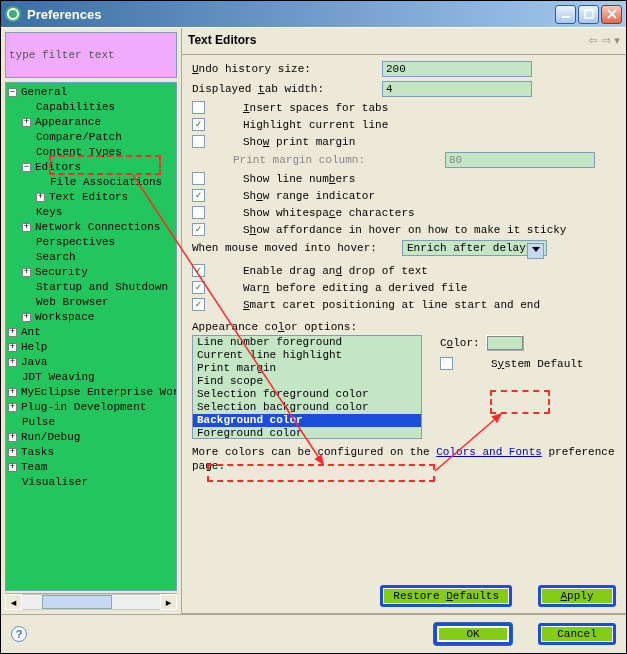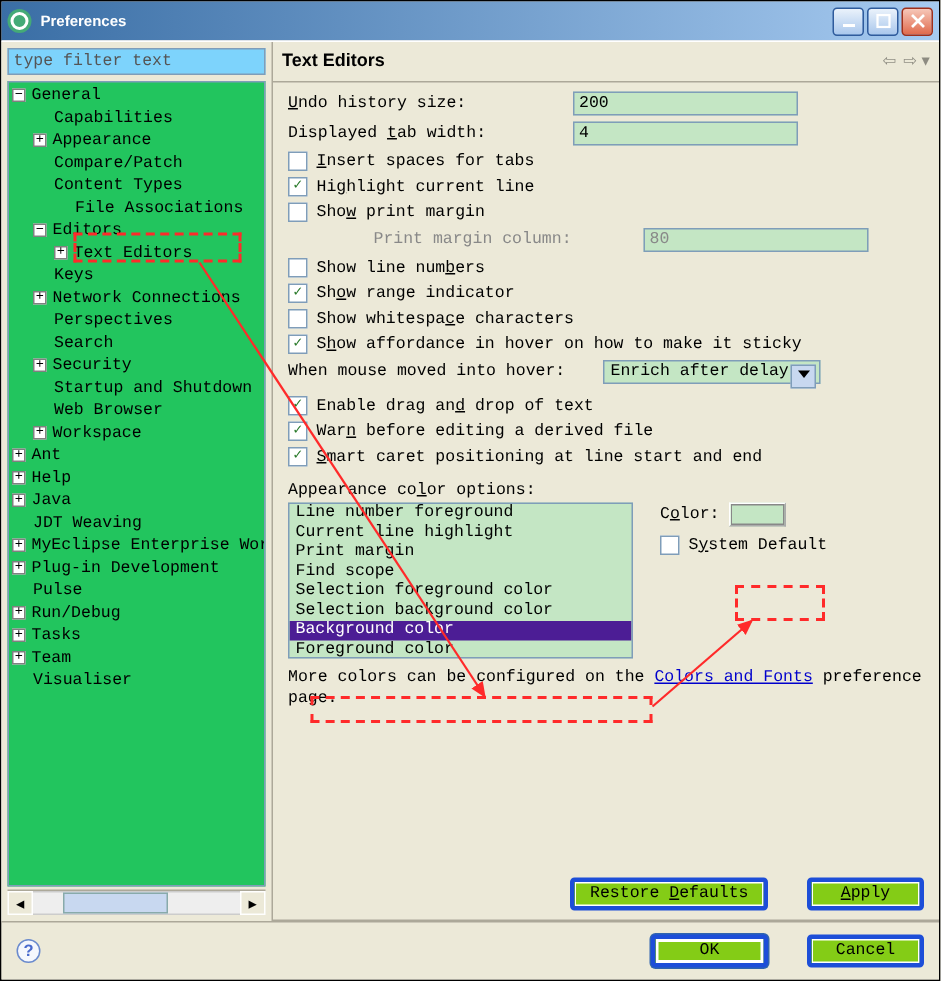--- a/index.html
+++ b/index.html
@@ -21,21 +21,21 @@
     flex-direction: column;
     position: relative;
   }
   .titlebar {
     height: 26px;
     background: linear-gradient(to right, #3a6ea5, #a6caf0);
     color: #fff;
     display: flex;
     align-items: center;
     padding: 0 4px;
-    font-size: 10px;
+    font-size: 13px;
     font-weight: bold;
     font-family: "Microsoft Sans Serif", sans-serif;
   }
   .titlebar .title-icon {
     width:16px; height:16px; background:#4a7; border-radius:50%; margin-right:6px;
     display:inline-block;
     position: relative;
   }
   .titlebar .title-icon::after{
     content:''; position:absolute; width:8px; height:8px; border:2px solid #fff; border-radius:50%; top:2px; left:2px;
@@ -66,22 +66,22 @@
     display:flex; flex-direction:column;
     background:#ece9d8;
   }
   .filter {
     margin:4px;
   }
   .filter input{
     width:100%;
     font: 11px "Courier New", monospace;
     border:1px solid #7f9db9;
-    padding:2px 3px;
-    background:#7dd3fc;
+    padding:16px 3px;
+    background:#f0abfc;
     color:#555;
   }
   .tree-wrap{
     flex:1;
     margin:0 4px 2px 4px;
     border:1px solid #7f9db9;
     background:#22c55e;
     overflow:hidden;
     font: 11px "Courier New", monospace;
     color:#000;
@@ -127,21 +127,21 @@
     font: 11px "Courier New", monospace;
     color:#000;
     overflow:hidden;
   }
   .content u { text-decoration: underline; }
   .row{ display:flex; align-items:center; margin-bottom:4px; }
   .row label{ width:190px; }
   .row input.num{
     width:150px; background:#c4e6c4; border:1px solid #7f9db9; font:11px "Courier New", monospace; padding:1px 3px;
   }
-  .chk-row{ display:flex; align-items:center; margin-bottom:4px; }
+  .chk-row{ display:flex; align-items:center; margin-bottom:4px;gap:32px; }
   .chk{
     width:13px; height:13px; border:1px solid #7f9db9; background:#fff; margin-right:6px;
     display:inline-flex; align-items:center; justify-content:center;
     flex-shrink:0;
   }
   .chk.checked::after{ content:'✓'; font-size:10px; color:#2a7a2a; line-height:10px; }
   .indent-field{ margin-left:20px;justify-content:center;}
   .indent-field label{ color:#888; width:180px; display:inline-block;}
   .indent-field input{ width:150px; background:#c4e6c4; border:1px solid #7f9db9; font:11px "Courier New", monospace; padding:1px 3px; color:#888;}
   .hover-row{ display:flex; align-items:center; margin:4px 0 8px 0;}
@@ -158,21 +158,21 @@
   .appearance-label{ margin-top:10px; margin-bottom:2px;}
   .appearance-row{ display:flex; }
   .color-list{
     width:230px; height:104px;
     border:1px solid #7f9db9;
     background:#c4e6c4;
     font:11px "Courier New", monospace;
     overflow:hidden;
   }
   .color-list .item{ padding:0 4px; line-height:13px; white-space:nowrap;}
-  .color-list .item.selected{ background:#4c1d95; color:#fff;}
+  .color-list .item.selected{ background:#1d4ed8; color:#fff;font-weight:bold;}
   .color-right{ padding-left:18px;}
   .color-pick-row{ display:flex; align-items:center; margin-bottom:6px;}
   .color-swatch{
     width:38px; height:16px; border:1px outset #fff; background:#c4e6c4;
     margin-left:6px; box-shadow: inset 0 0 0 1px #888;
   }
   .more-colors{ margin-top:6px; line-height:14px;}
   .more-colors a{ color:#0000cc; text-decoration:underline;}
   .button-row{
     display:flex; justify-content:flex-end; gap:6px; padding:6px 10px 0 10px;
@@ -235,22 +235,22 @@
       <div class="filter">
         <input value="type filter text" style="">
       </div>
       <div class="tree-wrap">
         <div class="tree">
           <div class="node"><span class="toggler">−</span><span>General</span></div>
           <div class="node indent-1"><span class="spacer-t"></span><span>Capabilities</span></div>
           <div class="node indent-1"><span class="toggler">+</span><span>Appearance</span></div>
           <div class="node indent-1"><span class="spacer-t"></span><span>Compare/Patch</span></div>
           <div class="node indent-1"><span class="spacer-t"></span><span>Content Types</span></div>
+          <div class="node indent-1"><span class="toggler">−</span><span>Editors</span></div>
           <div class="node indent-2"><span class="spacer-t"></span><span>File Associations</span></div>
-          <div class="node indent-1"><span class="toggler">−</span><span>Editors</span></div>
           <div class="node indent-2" id="te-node"><span class="toggler">+</span><span>Text Editors</span></div>
           <div class="node indent-1"><span class="spacer-t"></span><span>Keys</span></div>
           <div class="node indent-1"><span class="toggler">+</span><span>Network Connections</span></div>
           <div class="node indent-1"><span class="spacer-t"></span><span>Perspectives</span></div>
           <div class="node indent-1"><span class="spacer-t"></span><span>Search</span></div>
           <div class="node indent-1"><span class="toggler">+</span><span>Security</span></div>
           <div class="node indent-1"><span class="spacer-t"></span><span>Startup and Shutdown</span></div>
           <div class="node indent-1"><span class="spacer-t"></span><span>Web Browser</span></div>
           <div class="node indent-1"><span class="toggler">+</span><span>Workspace</span></div>
           <div class="node"><span class="toggler">+</span><span>Ant</span></div>

